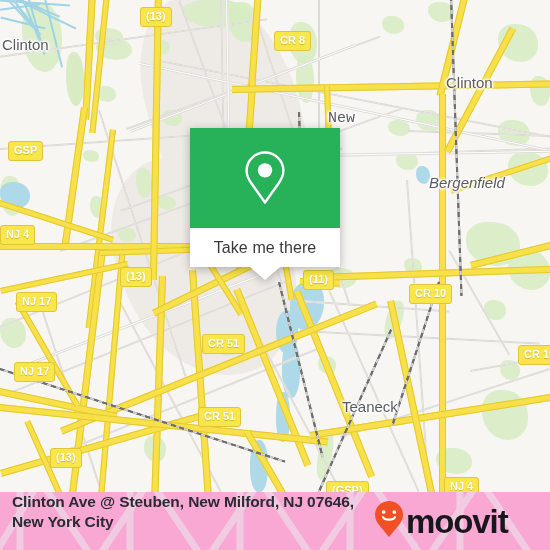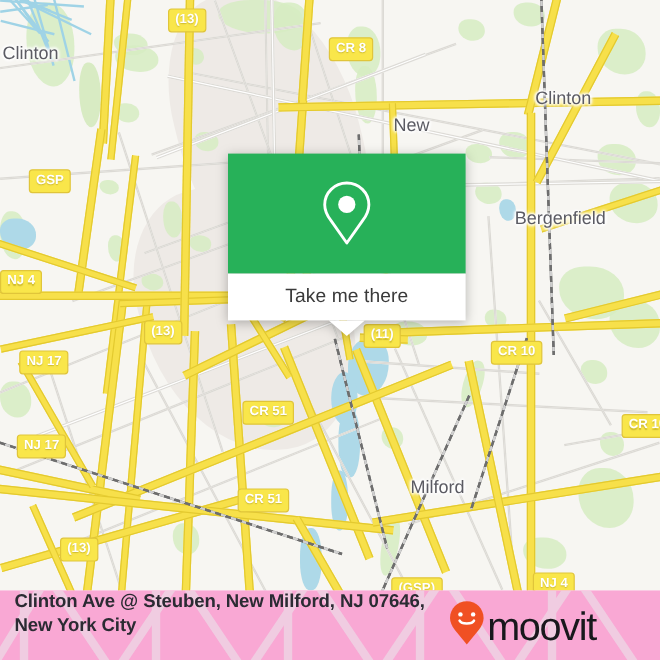--- a/index.html
+++ b/index.html
@@ -49,21 +49,21 @@
 
   
   #attrib{
     position:absolute;left:6px;bottom:4px;font-size:12.5px;color:#3b3b3b;
     text-shadow:-1px 0 2px #fff,1px 0 2px #fff,0 -1px 2px #fff,0 1px 2px #fff,0 0 4px #fff;
     z-index:30;font-family:"Liberation Sans",sans-serif;
   }
 
   
   #callout{
-    position:absolute;left:190px;top:128px;width:198px;z-index:40;
+    position:absolute;left:190px;top:128px;width:150px;z-index:40;
     filter:drop-shadow(0 2px 5px rgba(0,0,0,.28));
   }
   #callout-head{
     background:#27b159;height:100px;display:flex;align-items:center;justify-content:center;
   }
   #callout-foot{
     background:#ffffff;height:39px;display:flex;align-items:center;justify-content:center;
   }
   #callout-foot span{font-size:16px;color:#3a3a3a;letter-spacing:.1px;}
   #callout-tip{
@@ -83,21 +83,21 @@
   }
   #footer-title{
     position:relative;z-index:2;margin-left:12px;width:358px;
     font-size:15.5px;font-weight:bold;color:#2b2b33;line-height:1.28;
     letter-spacing:-.1px;
   }
   #brand{
     position:relative;z-index:2;display:flex;align-items:center;margin-left:4px;
   }
   #brand-word{
-    font-size:33px;font-weight:normal;color:#18181c;letter-spacing:-1.1px;
+    font-size:33px;font-weight:bold;color:#18181c;letter-spacing:-1.1px;
     margin-left:2px;line-height:1;
   }
 </style>
 </head>
 <body>
 
 <div id="app">
 
   <div id="map">
 
@@ -260,29 +260,29 @@
       <div class="rail" style="left:440px;top:282px;width:150px;height:2px;transform:rotate(108deg);"></div>
       <div class="rail" style="left:392px;top:330px;width:190px;height:2px;transform:rotate(114deg);"></div>
       <div class="rail" style="left:300px;top:112px;width:80px;height:2px;transform:rotate(88deg);"></div>
       <div class="rail" style="left:280px;top:282px;width:180px;height:2px;transform:rotate(76deg);"></div>
       <div class="rail" style="left:0px;top:368px;width:300px;height:2px;transform:rotate(18deg);"></div>
     </div>
 
     <div class="layer" id="place-labels">
         <div class="place" style="left: 2px; top: 36px;">Clinton</div>
         <div class="place" style="left: 446px; top: 74px;">Clinton</div>
-        <div class="place" style="left: 328px; top: 96px;">New</div>
-        <div class="place" style="left: 429px; top: 174px;">Bergenfield</div>
-        <div class="place" style="left: 342px; top: 398px;">Milford</div>
+        <div class="place" style="left: 328px; top: 110px; font-family: Liberation Mono, monospace;">New</div>
+        <div class="place" style="left: 429px; top: 174px; font-style: italic;">Bergenfield</div>
+        <div class="place" style="left: 342px; top: 398px;">Teaneck</div>
       </div>
 
     <div class="layer" id="shields">
         <div class="shield" style="left: 140px; top: 7px;">(13)</div>
         <div class="shield" style="left: 274px; top: 31px;">CR 8</div>
-        <div class="shield" style="left: 24px; top: 141px; text-align: center;">GSP</div>
+        <div class="shield" style="left: 8px; top: 141px; text-align: center;">GSP</div>
         <div class="shield" style="left: 0px; top: 225px;">NJ 4</div>
         <div class="shield" style="left: 120px; top: 267px;">(13)</div>
         <div class="shield" style="left: 303px; top: 270px;">(11)</div>
         <div class="shield" style="left: 409px; top: 284px;">CR 10</div>
         <div class="shield" style="left: 16px; top: 292px;">NJ 17</div>
         <div class="shield" style="left: 202px; top: 334px;">CR 51</div>
         <div class="shield" style="left: 518px; top: 345px;">CR 10</div>
         <div class="shield" style="left: 14px; top: 362px;">NJ 17</div>
         <div class="shield" style="left: 198px; top: 407px;">CR 51</div>
         <div class="shield" style="left: 50px; top: 448px;">(13)</div>

